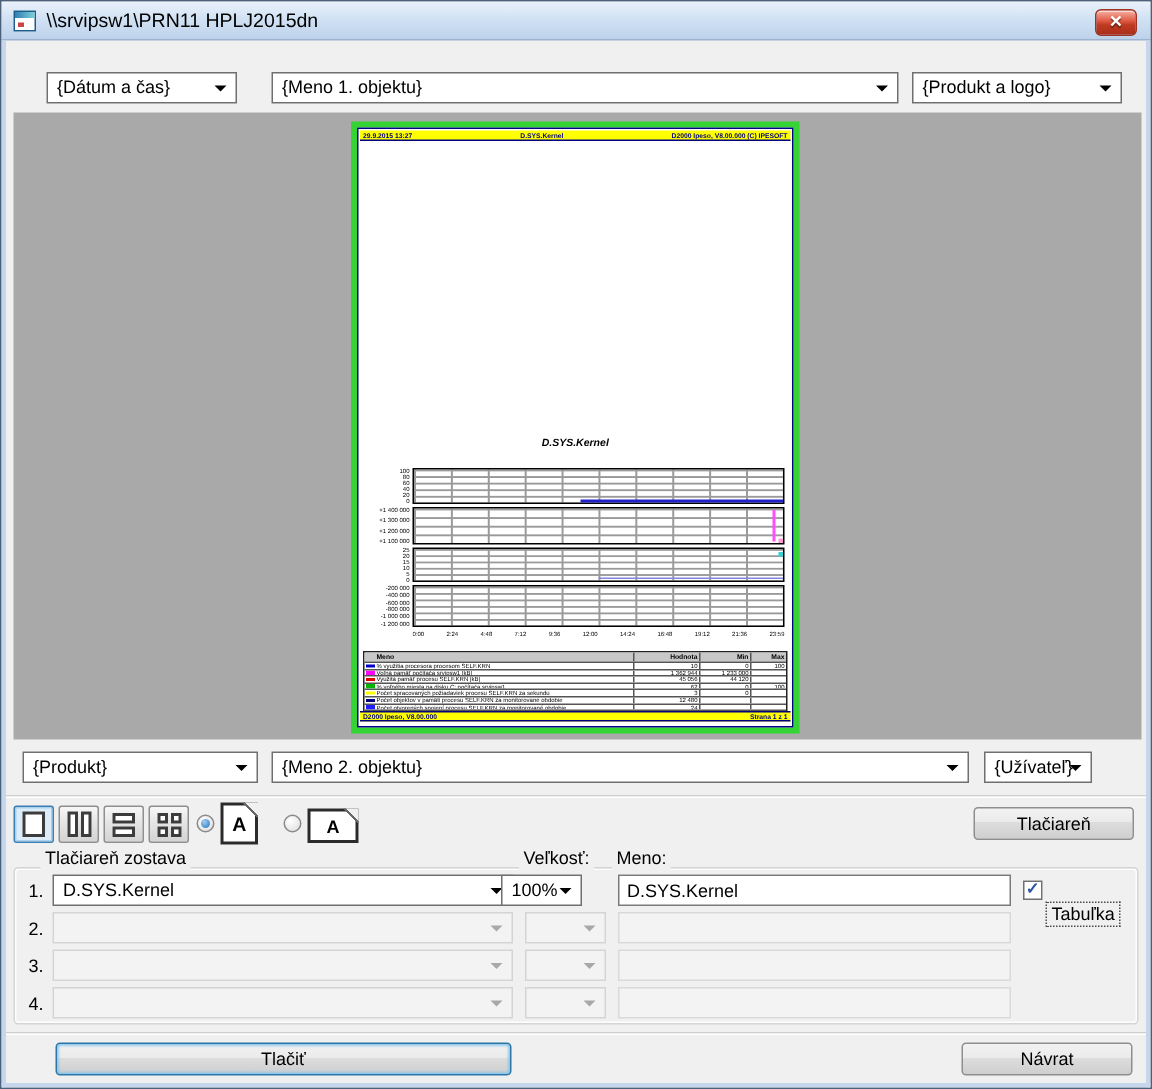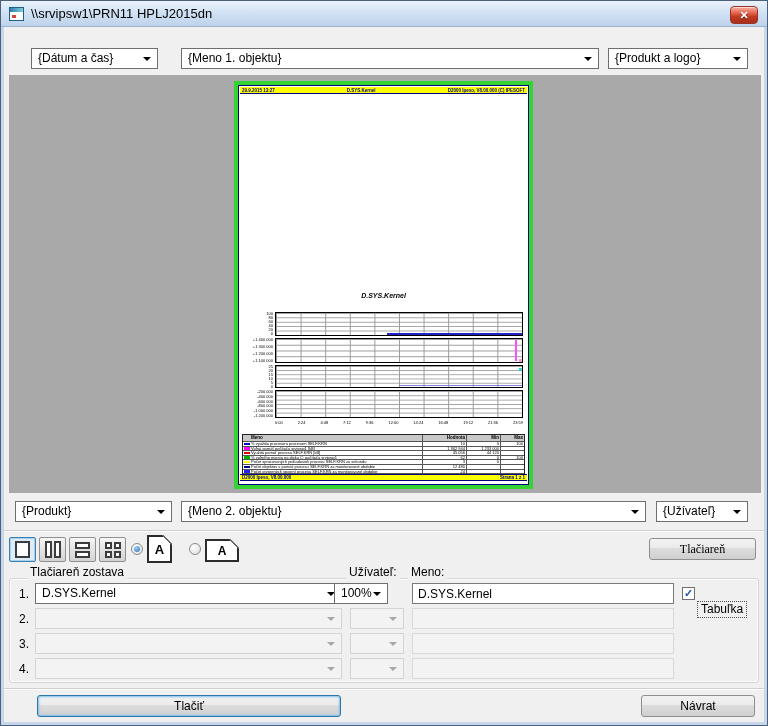--- a/index.html
+++ b/index.html
@@ -300,21 +300,21 @@
   </div>
 
   <div class="combo" style="left:14px; top:500px; width:157px;">
     <span>{Produkt}</span>
     <span class="carr"></span>
   </div>
   <div class="combo" style="left:180px; top:500px; width:465px;">
     <span>{Meno 2. objektu}</span>
     <span class="carr"></span>
   </div>
-  <div class="combo" style="left:655px; top:500px; width:92px;">
+  <div class="combo" style="left:655px; top:500px; width:72px;">
     <span>{Užívateľ}</span>
     <span class="carr"></span>
   </div>
 
   <div class="sep" style="top:529px;"></div>
 
   <div class="tb sel" style="left:8px;">
     <span class="i1"></span>
     </div>
   <div class="tb" style="left:38px;">
@@ -336,25 +336,25 @@
         <i></i>
         <i></i>
       </span>
     </div>
 
   <span class="radio sel" style="left:130px;"></span>
   <span class="pgicon portrait">A</span>
   <span class="radio" style="left:188px;"></span>
   <span class="pgicon landscape">A</span>
 
-  <div class="btn" style="left:648px; top:537px; width:107px;font-family:Liberation Serif, serif;">Tlačiareň</div>
+  <div class="btn" style="left:648px; top:537px; width:107px;">Tlačiareň</div>
 
   <div class="groupbox"></div>
   <span class="flabel" style="left:26px; top:564px;">Tlačiareň zostava</span>
-  <span class="flabel" style="left:345px; top:564px;">Užívateľ:</span>
+  <span class="flabel" style="left:345px; top:564px;">Veľkosť:</span>
   <span class="flabel" style="left:407px; top:564px;">Meno:</span>
 
   <span class="rowidx" style="left:18px; top:586px;">1.</span>
   <div class="combo" style="left:34px; top:582px; width:307px;">
     <span>D.SYS.Kernel</span>
     <span class="carr"></span>
   </div>
   <div class="combo" style="left:333px; top:582px; width:54px;">
     <span>100%</span>
     <span class="carr"></span>

